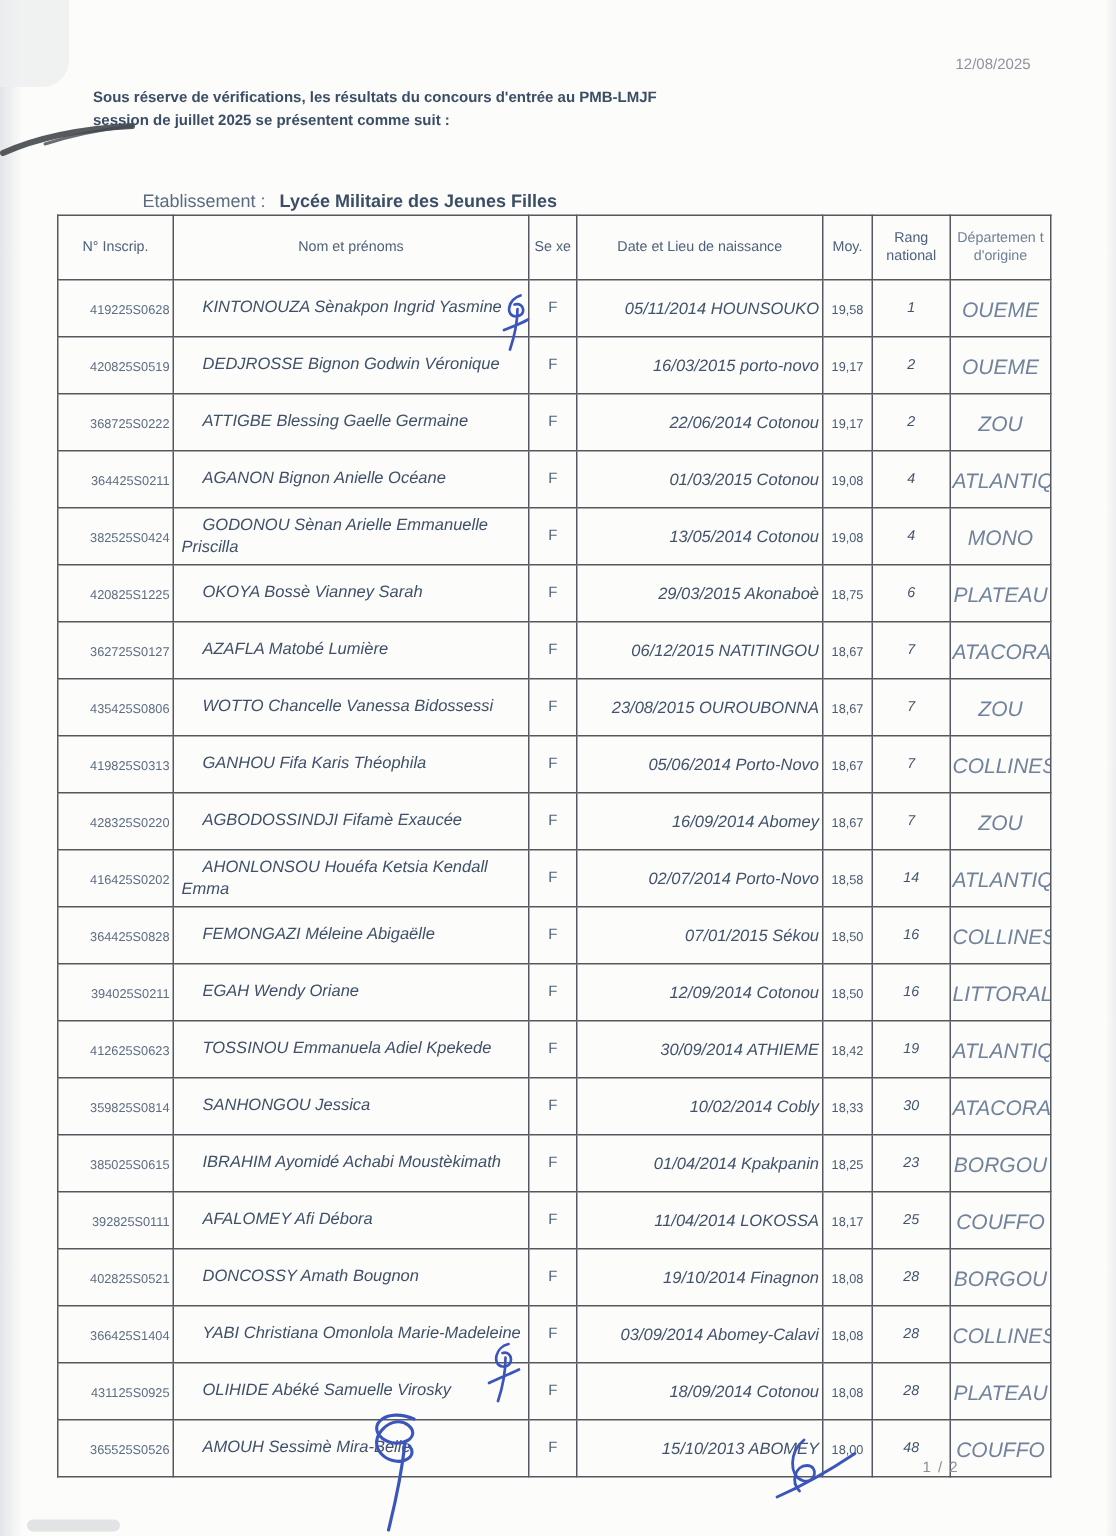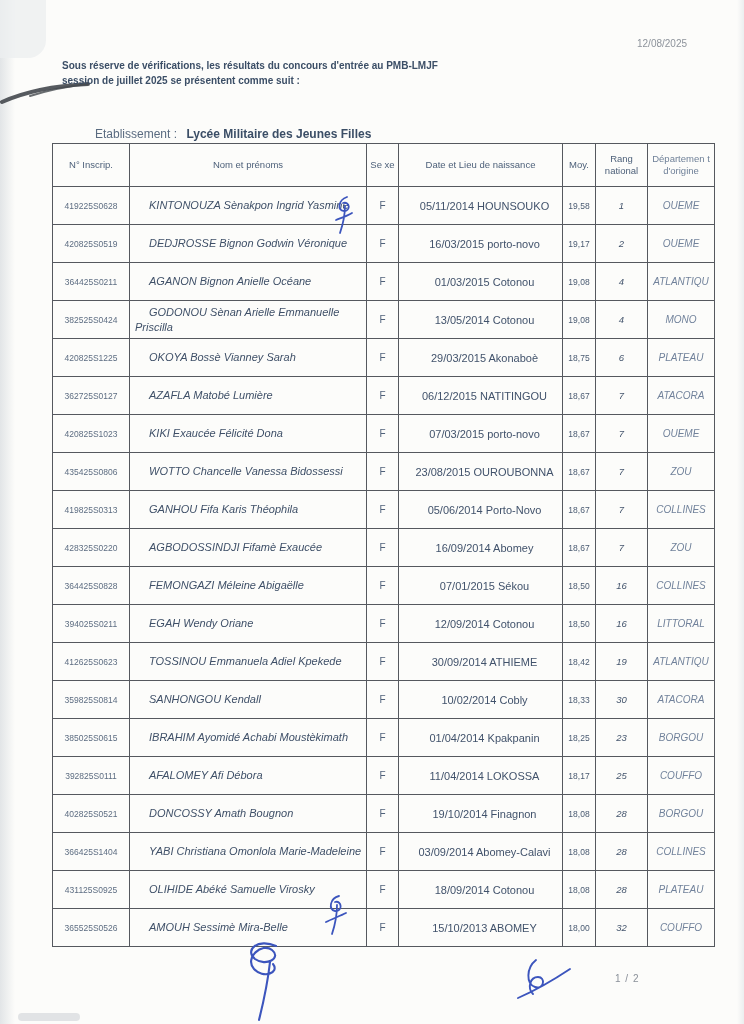--- a/index.html
+++ b/index.html
@@ -17,40 +17,40 @@
   .smudge-bottom{position:absolute;left:18px;top:1013px;width:62px;height:8px;background:#d8dbdd;opacity:.75;border-radius:4px;}
 
   .scan-date{position:absolute;left:637px;top:38px;font-size:10px;color:#8d939b;}
   .intro{position:absolute;left:62px;top:58px;width:600px;
     font-size:10px;font-weight:bold;color:#3b4e66;line-height:1.5;}
   .etab{position:absolute;left:95px;top:110px;font-size:12px;margin-top:17px;}
   .etab .lbl{color:#5a6b80;font-weight:normal;}
   .etab .val{color:#3b4e66;font-weight:bold;margin-left:6px;}
 
   table.results{
-    position:absolute;left:52px;top:143px;width:662px;
+    position:absolute;left:38px;top:143px;width:662px;
     border-collapse:collapse;table-layout:fixed;
   }
   table.results th,table.results td{
     border:1px solid #55585e;overflow:hidden;
   }
   table.results th{
     height:38px;font-size:9.5px;font-weight:normal;color:#4e617a;
     text-align:center;vertical-align:middle;padding:2px 3px;line-height:1.25;
   }
   table.results th.h-dept{color:#6f8098;}
   table.results td{height:33px;vertical-align:middle;}
-  td.c-num{font-size:8.5px;color:#5d6d82;text-align:center;padding:0 2px;margin-left:31px;}
+  td.c-num{font-size:8.5px;color:#5d6d82;text-align:right;padding:0 2px;margin-left:31px;}
   td.c-name{font-size:11px;font-style:italic;color:#3f5068;text-align:left;
     padding:2px 4px 2px 5px;text-indent:14px;line-height:1.3;}
   td.c-sex{font-size:10px;color:#50617a;text-align:center;}
-  td.c-dob{font-size:11px;color:#41526b;text-align:center;padding:0 2px 0 10px;}
+  td.c-dob{font-size:11px;font-style:italic;color:#41526b;text-align:right;padding:0 2px 0 10px;}
   td.c-moy{font-size:8.5px;color:#4a5b72;text-align:center;}
   td.c-rank{font-size:9.5px;font-style:italic;color:#43546c;text-align:center;}
-  td.c-dept{font-size:10px;font-style:italic;color:#71829b;text-align:center;padding:0 1px;}
+  td.c-dept{font-size:14px;font-style:italic;color:#71829b;text-align:center;padding:0 1px;}
 
   .footer-page{position:absolute;left:615px;top:973px;font-size:10px;color:#8a9099;letter-spacing:1px;}
   .ink{position:absolute;}
   .ink svg{display:block;}
 </style>
 </head>
 <body>
 
 <div class="page">
 
@@ -112,20 +112,29 @@
         <tr>
       <td class="c-num">420825S0519</td>
       <td class="c-name">DEDJROSSE Bignon Godwin Véronique</td>
       <td class="c-sex">F</td>
       <td class="c-dob">16/03/2015 porto-novo</td>
       <td class="c-moy">19,17</td>
       <td class="c-rank">2</td>
       <td class="c-dept">OUEME</td>
     </tr>
         <tr>
+      <td class="c-num">368725S0222</td>
+      <td class="c-name">ATTIGBE Blessing Gaelle Germaine</td>
+      <td class="c-sex">F</td>
+      <td class="c-dob">22/06/2014 Cotonou</td>
+      <td class="c-moy">19,17</td>
+      <td class="c-rank">2</td>
+      <td class="c-dept">ZOU</td>
+    </tr>
+        <tr>
       <td class="c-num">364425S0211</td>
       <td class="c-name">AGANON Bignon Anielle Océane</td>
       <td class="c-sex">F</td>
       <td class="c-dob">01/03/2015 Cotonou</td>
       <td class="c-moy">19,08</td>
       <td class="c-rank">4</td>
       <td class="c-dept">ATLANTIQU</td>
     </tr>
         <tr>
       <td class="c-num">382525S0424</td>
@@ -148,29 +157,20 @@
         <tr>
       <td class="c-num">362725S0127</td>
       <td class="c-name">AZAFLA Matobé Lumière</td>
       <td class="c-sex">F</td>
       <td class="c-dob">06/12/2015 NATITINGOU</td>
       <td class="c-moy">18,67</td>
       <td class="c-rank">7</td>
       <td class="c-dept">ATACORA</td>
     </tr>
         <tr>
-      <td class="c-num">420825S1023</td>
-      <td class="c-name">KIKI Exaucée Félicité Dona</td>
-      <td class="c-sex">F</td>
-      <td class="c-dob">07/03/2015 porto-novo</td>
-      <td class="c-moy">18,67</td>
-      <td class="c-rank">7</td>
-      <td class="c-dept">OUEME</td>
-    </tr>
-        <tr>
       <td class="c-num">435425S0806</td>
       <td class="c-name">WOTTO Chancelle Vanessa Bidossessi</td>
       <td class="c-sex">F</td>
       <td class="c-dob">23/08/2015 OUROUBONNA</td>
       <td class="c-moy">18,67</td>
       <td class="c-rank">7</td>
       <td class="c-dept">ZOU</td>
     </tr>
         <tr>
       <td class="c-num">419825S0313</td>
@@ -184,20 +184,29 @@
         <tr>
       <td class="c-num">428325S0220</td>
       <td class="c-name">AGBODOSSINDJI Fifamè Exaucée</td>
       <td class="c-sex">F</td>
       <td class="c-dob">16/09/2014 Abomey</td>
       <td class="c-moy">18,67</td>
       <td class="c-rank">7</td>
       <td class="c-dept">ZOU</td>
     </tr>
         <tr>
+      <td class="c-num">416425S0202</td>
+      <td class="c-name">AHONLONSOU Houéfa Ketsia Kendall Emma</td>
+      <td class="c-sex">F</td>
+      <td class="c-dob">02/07/2014 Porto-Novo</td>
+      <td class="c-moy">18,58</td>
+      <td class="c-rank">14</td>
+      <td class="c-dept">ATLANTIQU</td>
+    </tr>
+        <tr>
       <td class="c-num">364425S0828</td>
       <td class="c-name">FEMONGAZI Méleine Abigaëlle</td>
       <td class="c-sex">F</td>
       <td class="c-dob">07/01/2015 Sékou</td>
       <td class="c-moy">18,50</td>
       <td class="c-rank">16</td>
       <td class="c-dept">COLLINES</td>
     </tr>
         <tr>
       <td class="c-num">394025S0211</td>
@@ -212,21 +221,21 @@
       <td class="c-num">412625S0623</td>
       <td class="c-name">TOSSINOU Emmanuela Adiel Kpekede</td>
       <td class="c-sex">F</td>
       <td class="c-dob">30/09/2014 ATHIEME</td>
       <td class="c-moy">18,42</td>
       <td class="c-rank">19</td>
       <td class="c-dept">ATLANTIQU</td>
     </tr>
         <tr>
       <td class="c-num">359825S0814</td>
-      <td class="c-name">SANHONGOU Kendall</td>
+      <td class="c-name">SANHONGOU Jessica</td>
       <td class="c-sex">F</td>
       <td class="c-dob">10/02/2014 Cobly</td>
       <td class="c-moy">18,33</td>
       <td class="c-rank">30</td>
       <td class="c-dept">ATACORA</td>
     </tr>
         <tr>
       <td class="c-num">385025S0615</td>
       <td class="c-name">IBRAHIM Ayomidé Achabi Moustèkimath</td>
       <td class="c-sex">F</td>
@@ -270,21 +279,21 @@
       <td class="c-moy">18,08</td>
       <td class="c-rank">28</td>
       <td class="c-dept">PLATEAU</td>
     </tr>
         <tr>
       <td class="c-num">365525S0526</td>
       <td class="c-name">AMOUH Sessimè Mira-Belle</td>
       <td class="c-sex">F</td>
       <td class="c-dob">15/10/2013 ABOMEY</td>
       <td class="c-moy">18,00</td>
-      <td class="c-rank">32</td>
+      <td class="c-rank">48</td>
       <td class="c-dept">COUFFO</td>
     </tr>
       </tbody>
   </table>
 
   <div class="ink" style="left:331px;top:194px">
     <svg width="26" height="42" viewBox="0 0 26 42">
       <path d="M 16,3 C 7,6 6,17 13,17 C 20,17 19,7 12,9 M 14,12 C 14,22 12,30 9,39 M 5,26 C 10,24 16,22 21,19" fill="none" stroke="#3c55bd" stroke-width="1.8" stroke-linecap="round"></path>
     </svg>
   </div>

